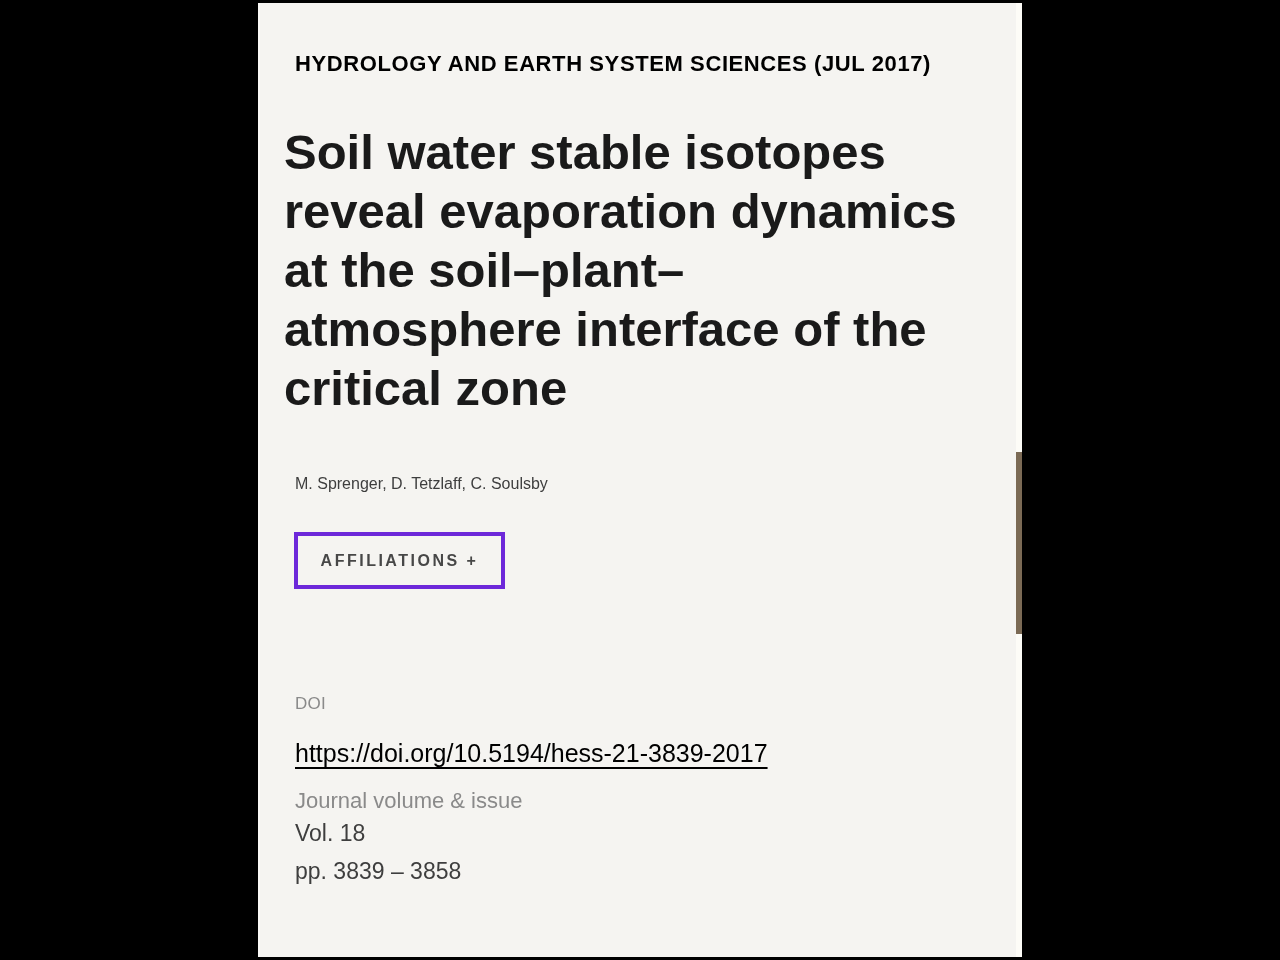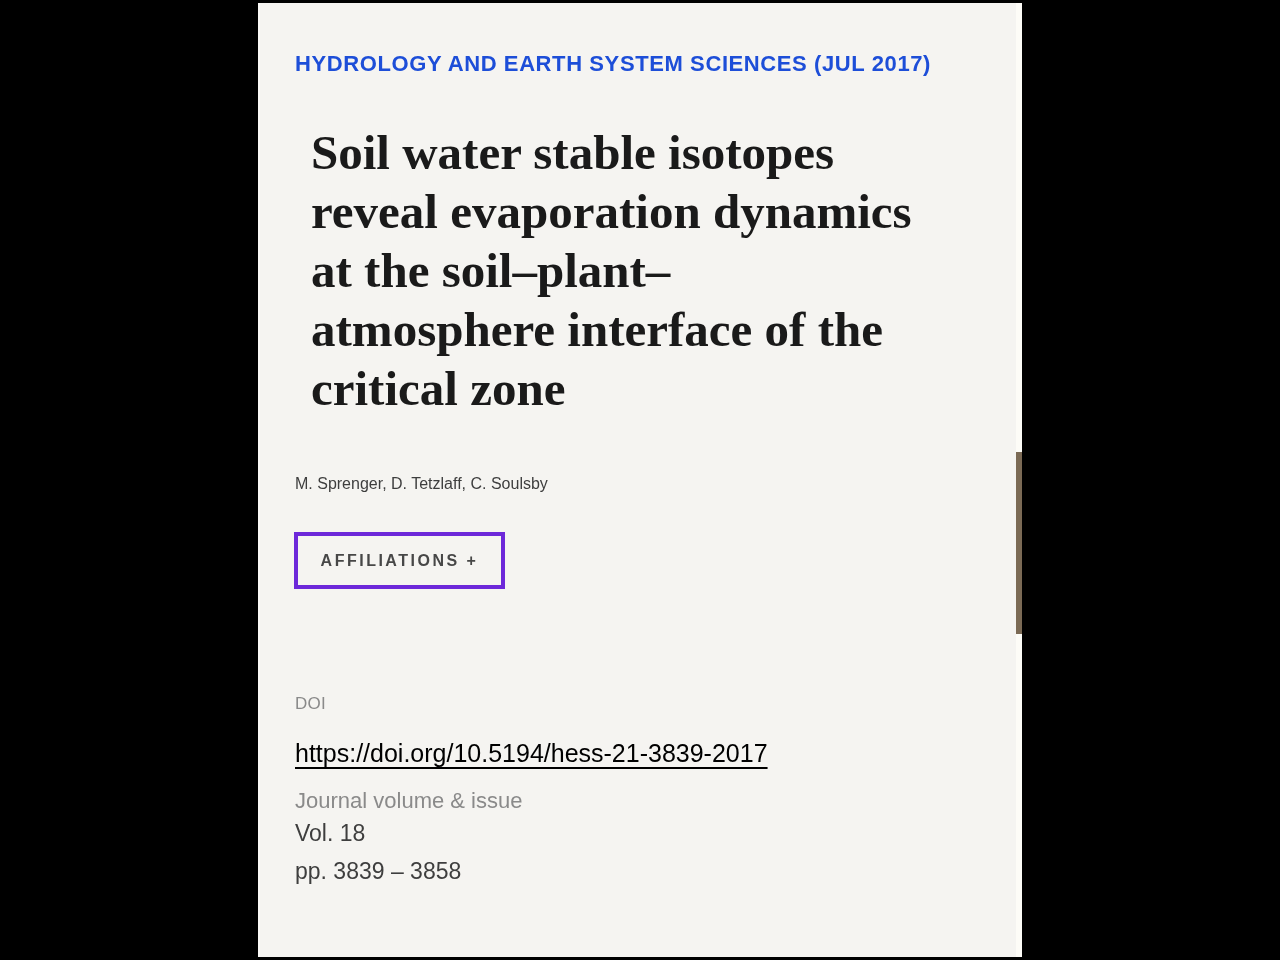--- a/index.html
+++ b/index.html
@@ -20,27 +20,27 @@
     width: 764px; height: 954px;
     background: #f5f4f1;
     border-left: 2px solid #fbfaf7;
   }
   .journal-header {
     position: absolute;
     left: 35px; top: 48px;
     font-size: 22px;
     font-weight: 700;
     letter-spacing: 0.6px;
-    color: #1d4ed8;
+    color: #000000;
     white-space: nowrap;
   }
   .title {
     position: absolute;
-    left: 51px; top: 120px;
-    font-family: Liberation Serif, serif;
+    left: 24px; top: 120px;
+    font-family: Liberation Sans, sans-serif;
     font-weight: 700;
     font-size: 49px;
     line-height: 59px;
     color: #1a1a1a;
   }
   .title div { white-space: nowrap; }
   .authors {
     position: absolute;
     left: 35px; top: 472px;
     font-size: 16px;

